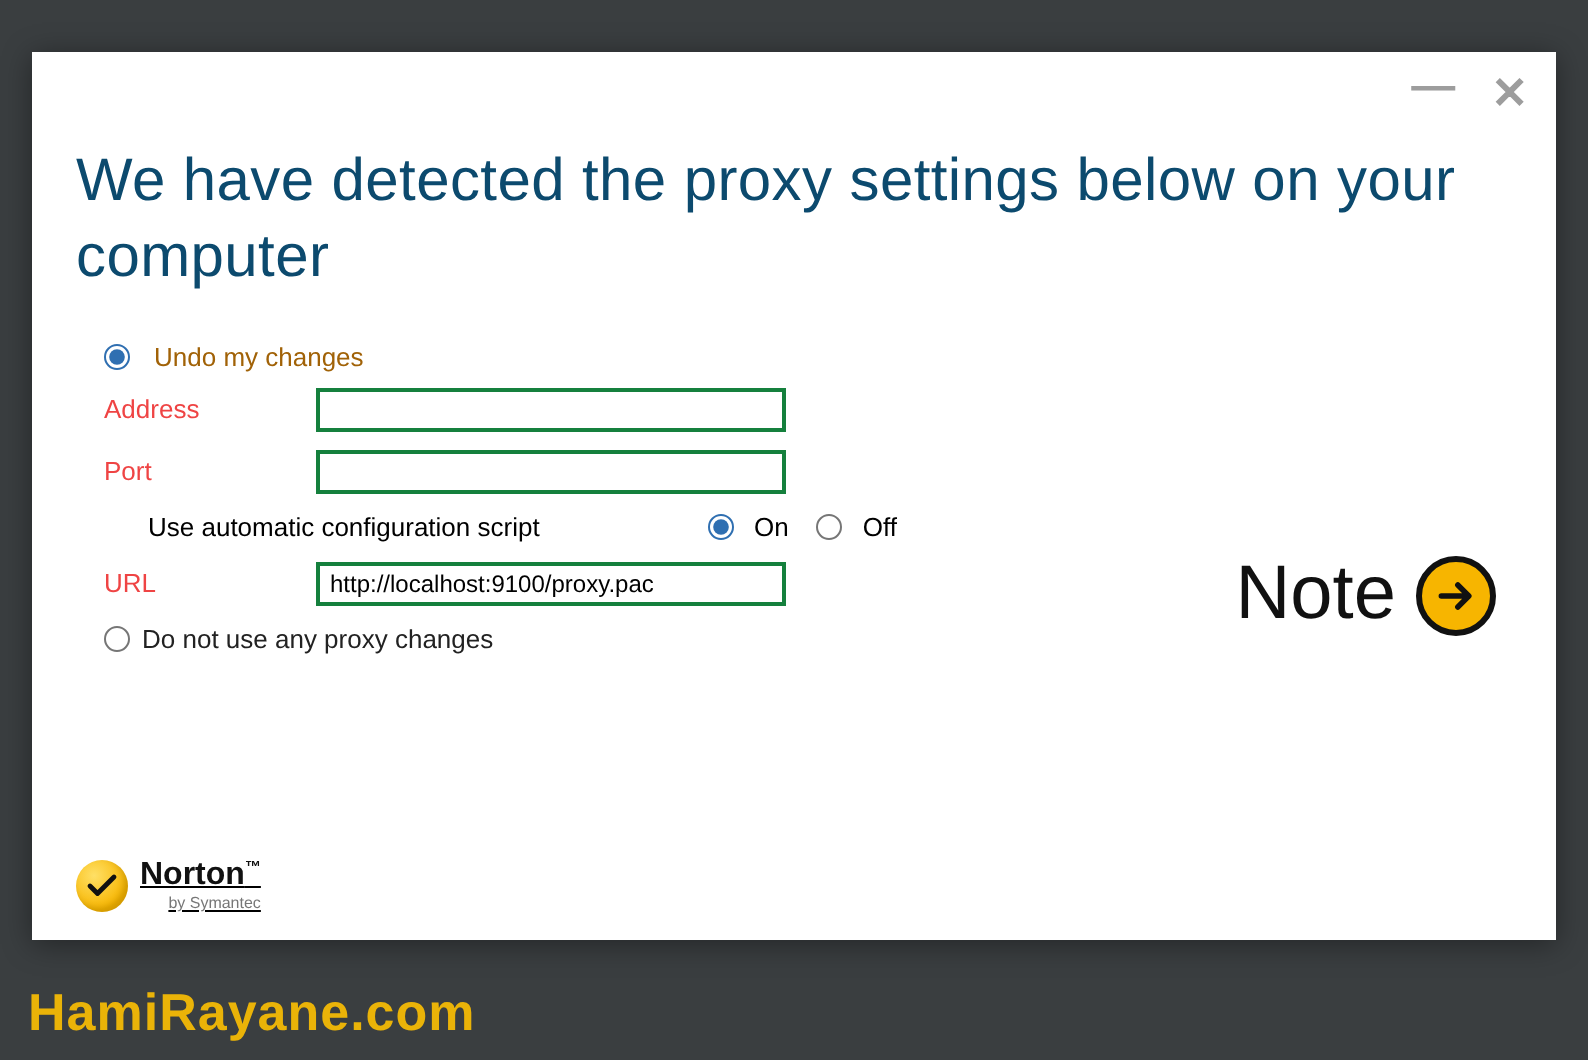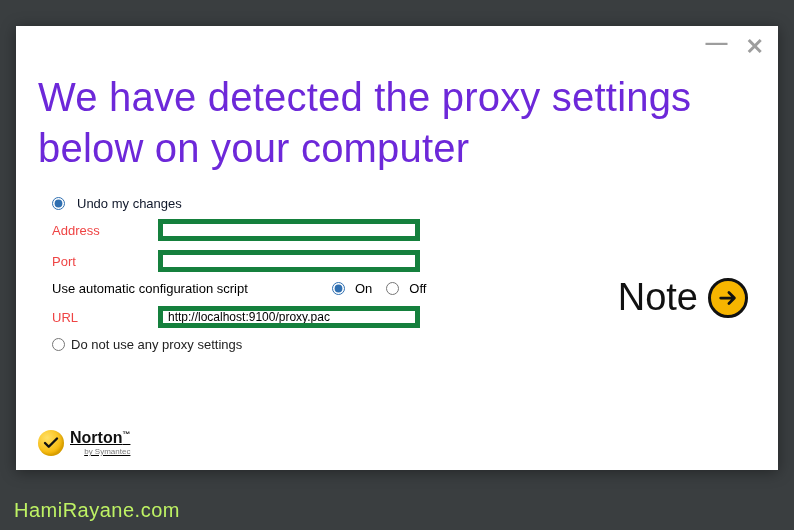--- a/index.html
+++ b/index.html
@@ -37,38 +37,38 @@
     font-family: Arial, sans-serif;
   }
   .win-btn.minimize { position: relative; top: -4px; }
   .content {
     position: absolute;
     top: 46px;
     left: 22px;
     right: 22px;
   }
   h1 {
-    font-size: 40px;
+    font-size: 30px;
     font-weight: 300;
-    color: #6d28d9;
+    color: #0c4a6e;
     margin: 0 0 22px 0;
     line-height: 1.28;
     letter-spacing: 0.2px;
   }
   .row {
     display: flex;
     align-items: center;
     font-size: 13px;
     color: #222;
     margin-bottom: 10px;
   }
   .radio-row { margin-left: 14px; margin-bottom: 8px; }
   input[type=radio] { margin: 0 6px 0 0; accent-color: #2f6fb1; }
   .link-orange {
-    color: #0f172a;
+    color: #a16207;
     margin-left: 6px;
     cursor: pointer;
     text-decoration: none;
     text-align: right;
   }
   .note {
     font-size: 12.5px;
     color: #333;
     margin: 2px 0 12px 14px;
   }
@@ -79,35 +79,35 @@
     display: flex;
     align-items: center;
     margin-bottom: 9px;
     font-size: 13px;
   }
   .field label.lbl {
     width: 106px;
     color: #ef4444;
   }
   .field input[type=text] {
-    width: 262px;
+    width: 235px;
     height: 22px;
-    border: 5px solid #15803d;
+    border: 2px solid #15803d;
     padding: 1px 5px;
     font-size: 12px;
     font-family: Arial, sans-serif;
   }
   .script-row {
     display: flex;
     align-items: center;
     margin: 4px 0 10px 14px;
     font-size: 13px;
     gap: 0;
   }
-  .script-label { width: 280px; }
+  .script-label { width: 280px; margin-left: 22px; }
   .onoff { display: inline-flex; align-items: center; gap: 4px; margin-right: 14px; }
   .logo-area {
     position: absolute;
     bottom: 14px;
     left: 22px;
     display: flex;
     align-items: center;
     gap: 6px;
   }
   .logo-check {
@@ -142,24 +142,25 @@
     border-radius: 50%;
     background: #f7b500;
     border: 3px solid #111;
     display:flex;align-items:center;justify-content:center;
   }
   .next-arrow svg { width: 22px; height: 22px; }
   .watermark {
     position: absolute;
     left: 14px;
     bottom: 8px;
-    font-size: 20px;
-    color: #bef264;
+    font-size: 26px;
+    color: #eab308;
     font-family: Arial, sans-serif;
     letter-spacing: 0.5px;
+    font-weight: bold;
   }
 </style>
 </head>
 <body>
 
 <div class="outer-frame">
 
   <div class="window-controls">
     <span class="win-btn minimize">—</span>
     <span class="win-btn">✕</span>
@@ -199,21 +200,21 @@
 
     <div class="form-grid">
       <div class="field">
         <label class="lbl">URL</label>
         <input type="text" value="http://localhost:9100/proxy.pac" style="">
       </div>
     </div>
 
     <div class="row radio-row" style="margin-top:8px">
       <input type="radio" name="proxy-mode" style="">
-      <span>Do not use any proxy settings</span>
+      <span>Do not use any proxy changes</span>
     </div>
   </div>
 
   <div class="next-cta">
     <span class="next-label">Note</span>
     <span class="next-arrow">
       <svg viewBox="0 0 24 24">
           <path d="M4 12h13M13 6l6 6-6 6" stroke="#111" stroke-width="3" fill="none" stroke-linecap="round" stroke-linejoin="round"></path>
         </svg>
     </span>

